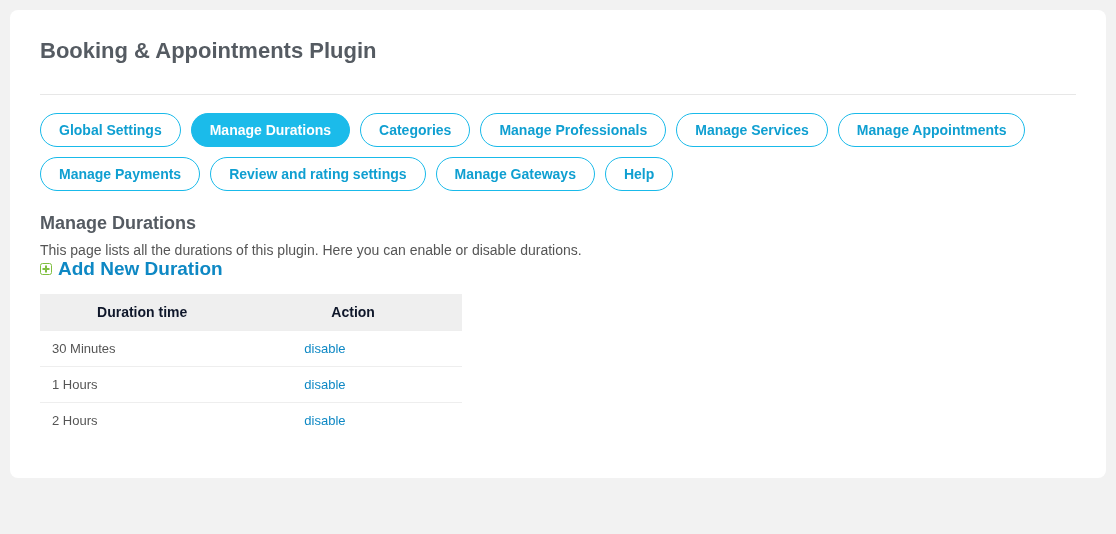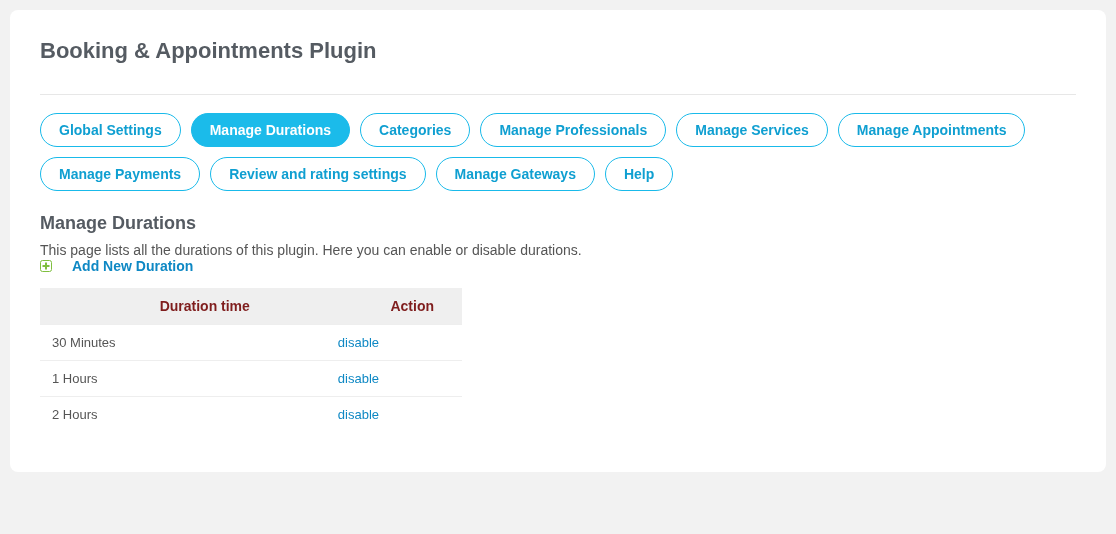--- a/index.html
+++ b/index.html
@@ -58,43 +58,43 @@
       color: #555b62;
       margin-bottom: 8px;
     }
     .section-desc {
       font-size: 14px;
       color: #555;
     }
     .add-link {
       display: inline-flex;
       align-items: center;
-      gap: 20px;
+      gap: 6px;
       color: #0e88c4;
       font-weight: 700;
       cursor: pointer;
       margin-bottom: 14px;
-      font-size: 14px;
+      font-size: 19px;
     }
     .plus-icon {
       width: 12px;
       height: 12px;
       display: inline-block;
     }
     .plus-icon svg { display: block; }
     table.data {
       border-collapse: collapse;
       width: 422px;
     }
     table.data thead th {
-      text-align: right;
+      text-align: center;
       background: #efefef;
       font-weight: 700;
-      color: #7f1d1d;
-      padding: 10px 28px;
+      color: #0f172a;
+      padding: 10px 8px;
       font-size: 14px;
     }
     table.data tbody td {
       padding: 10px 12px;
       border-top: 1px solid #eee;
       color: #555;
       font-size: 13px;
     }
     .action-link {
       color: #0e88c4;

